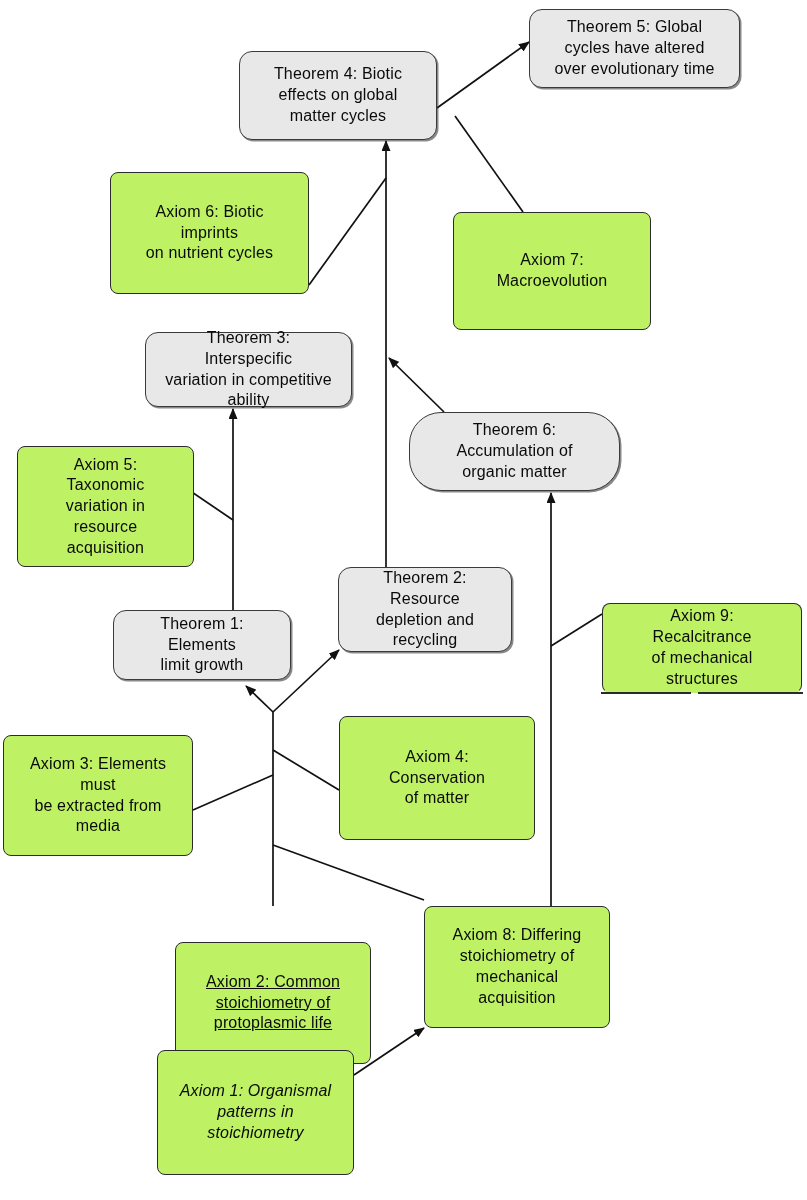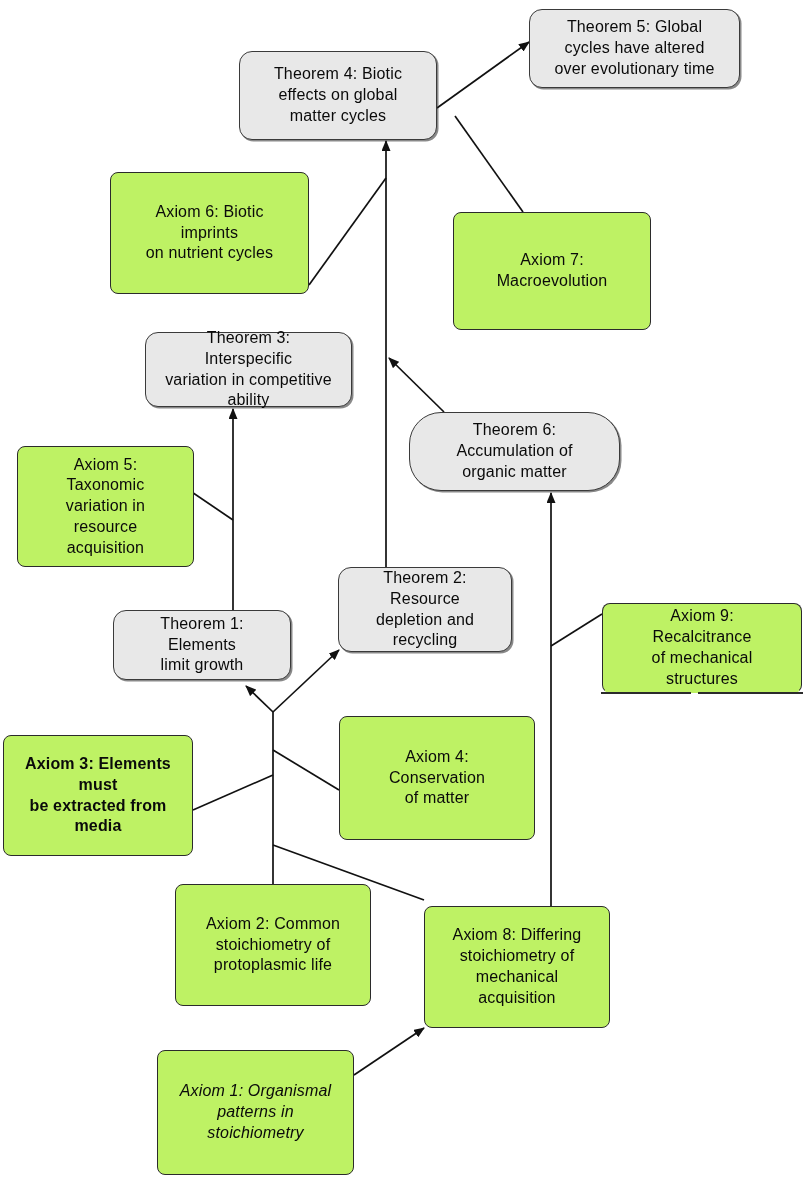--- a/index.html
+++ b/index.html
@@ -163,32 +163,32 @@
 structures</span>
     <span class="ax9-bottom-left"></span>
     <span class="ax9-bottom-right"></span>
   </div>
 
   <div class="node theorem" style="left:113px; top:610px; width:178px; height:70px;">
     <span class="node-label">Theorem 1: Elements
 limit growth</span>
   </div>
 
-  <div class="node axiom" style="left:3px; top:735px; width:190px; height:121px;font-weight:bold;">
+  <div class="node axiom" style="left:3px; top:735px; width:190px; height:121px;">
     <span class="node-label">Axiom 3: Elements must
 be extracted from
 media</span>
   </div>
 
   <div class="node axiom" style="left:339px; top:716px; width:196px; height:124px;">
     <span class="node-label">Axiom 4: Conservation
 of matter</span>
   </div>
 
-  <div class="node axiom" style="left:175px; top:884px; width:196px; height:122px;">
+  <div class="node axiom" style="left:175px; top:942px; width:196px; height:122px;text-decoration:underline;">
     <span class="node-label">Axiom 2: Common
 stoichiometry  of
 protoplasmic life</span>
   </div>
 
   <div class="node axiom" style="left:424px; top:906px; width:186px; height:122px;">
     <span class="node-label">Axiom 8: Differing
 stoichiometry  of
 mechanical acquisition</span>
   </div>

